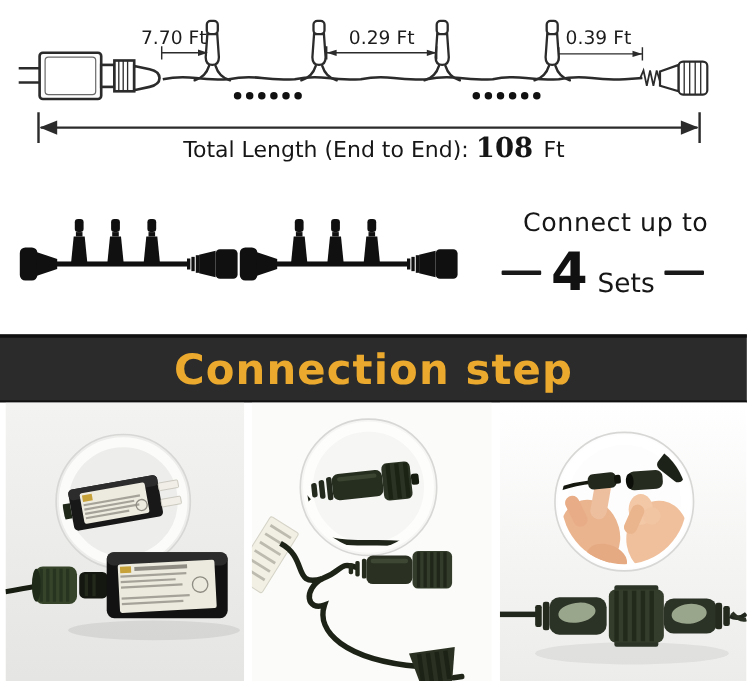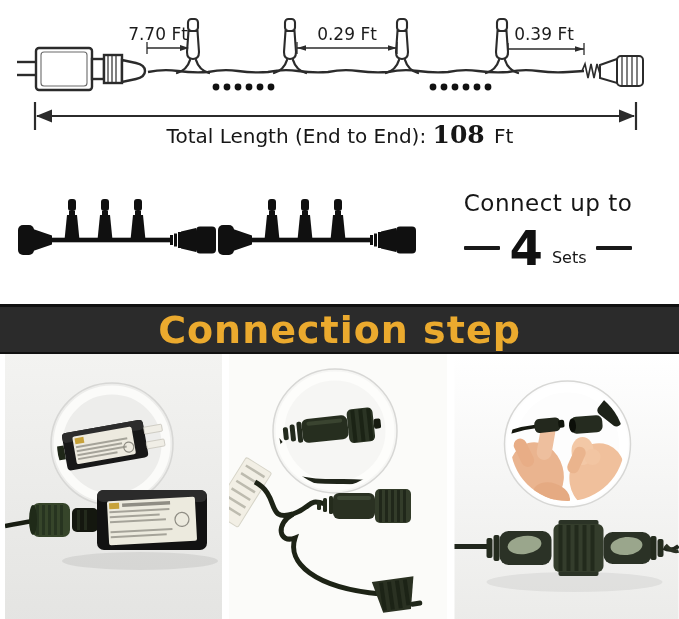--- a/index.html
+++ b/index.html
@@ -8,28 +8,28 @@
     background:#ffffff;overflow:hidden;
     font-family:"DejaVu Sans","Liberation Sans",sans-serif;color:#222;
   }
   svg{display:block;}
   
   .sec-diagram{width:679px;height:150px;}
   
   .sec-connect{position:relative;width:679px;height:138px;}
   .segments-svg{position:absolute;left:0;top:10px;}
   .connect-text{position:absolute;left:452px;top:24px;width:192px;text-align:center;}
-  .connect-line1{font-size:23px;color:#161616;font-weight:500;letter-spacing:.5px;white-space:nowrap;}
+  .connect-line1{font-size:23px;color:#161616;font-weight:500;letter-spacing:.5px;white-space:nowrap;text-align:right;}
   .connect-row{display:flex;align-items:center;justify-content:center;gap:9px;margin-top:8px;}
   .dash{width:36px;height:4px;background:#191919;border-radius:1px;}
   .sets-number{font-size:48px;font-weight:bold;color:#111;line-height:1;}
-  .sets-word{font-size:16px;color:#161616;margin-top:18px;}
+  .sets-word{font-size:24px;color:#161616;margin-top:18px;}
   
   .banner{
-    box-sizing:border-box;width:679px;height:50px;background:#2b2b2b;
+    box-sizing:border-box;width:679px;height:62px;background:#2b2b2b;
     border-top:3px solid #101010;border-bottom:2px solid #101010;
     display:flex;align-items:center;justify-content:center;
   }
   .banner-title{
     font-size:38px;font-weight:bold;color:#ebaa2e;letter-spacing:1px;
     font-family:"DejaVu Sans","Liberation Sans",sans-serif;
   }
   
   .photos{display:flex;gap:7px;width:679px;height:269px;background:#ffffff;padding-left:5px;box-sizing:border-box;}
   .panel{height:269px;}

